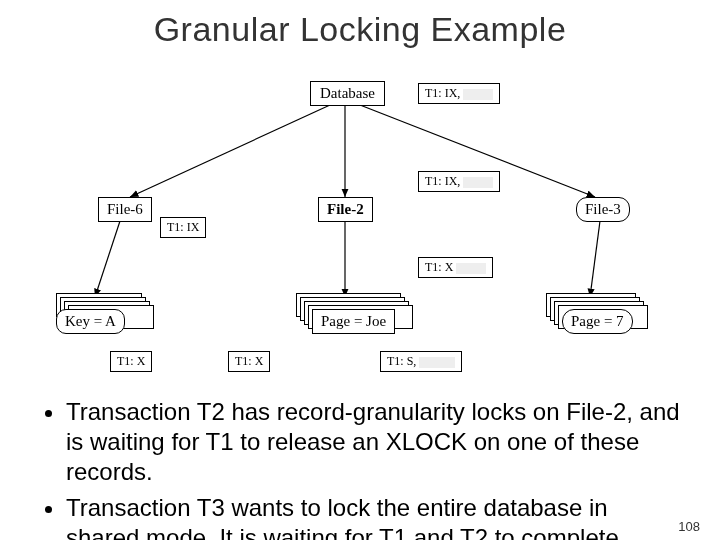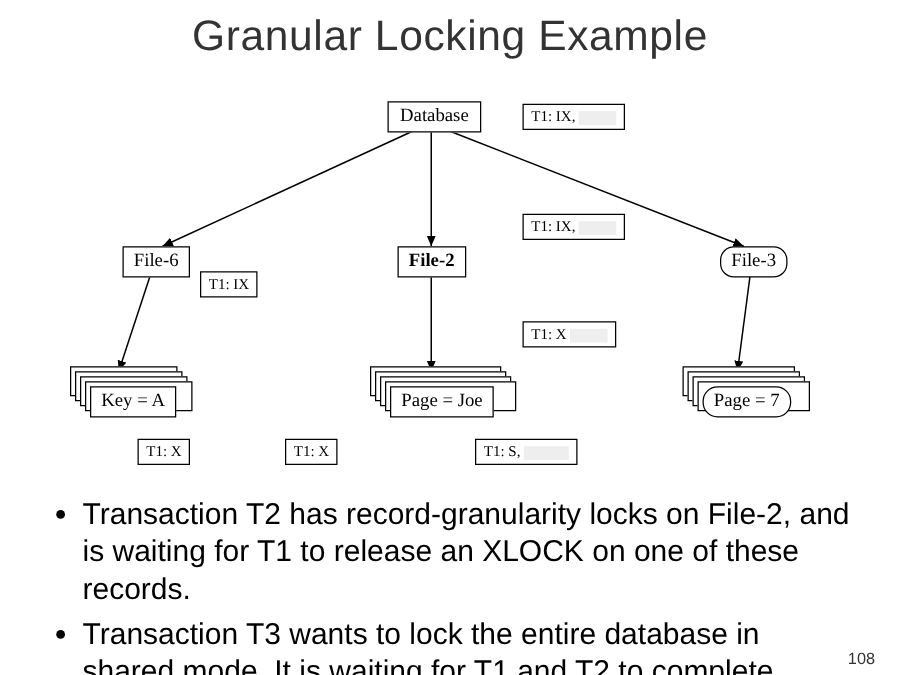--- a/index.html
+++ b/index.html
@@ -124,21 +124,21 @@
   <div class="lock-label" style="left:418px; top:112px;">
     <span>T1: IX,</span><span class="shaded"></span>
   </div>
 
   <div class="box" style="left:576px; top:138px;border-radius:11px;">File-3</div>
 
   <div class="stack-shadow" style="left:56px; top:234px; width:86px; height:24px;"></div>
   <div class="stack-shadow" style="left:60px; top:238px; width:86px; height:24px;"></div>
   <div class="stack-shadow" style="left:64px; top:242px; width:86px; height:24px;"></div>
   <div class="stack-shadow" style="left:68px; top:246px; width:86px; height:24px;"></div>
-  <div class="box" style="left:72px; top:250px;">Key = A</div>
+  <div class="box" style="left:56px; top:250px;border-radius:10px;">Key = A</div>
   <div class="lock-label" style="left:110px; top:292px;">T1: X</div>
   <div class="lock-label" style="left:228px; top:292px;">T1: X</div>
 
   <div class="stack-shadow" style="left:296px; top:234px; width:105px; height:24px;"></div>
   <div class="stack-shadow" style="left:300px; top:238px; width:105px; height:24px;"></div>
   <div class="stack-shadow" style="left:304px; top:242px; width:105px; height:24px;"></div>
   <div class="stack-shadow" style="left:308px; top:246px; width:105px; height:24px;"></div>
   <div class="box" style="left:312px; top:250px;">Page = Joe</div>
   <div class="lock-label" style="left:418px; top:198px;">
     <span>T1: X</span><span class="shaded"></span>

